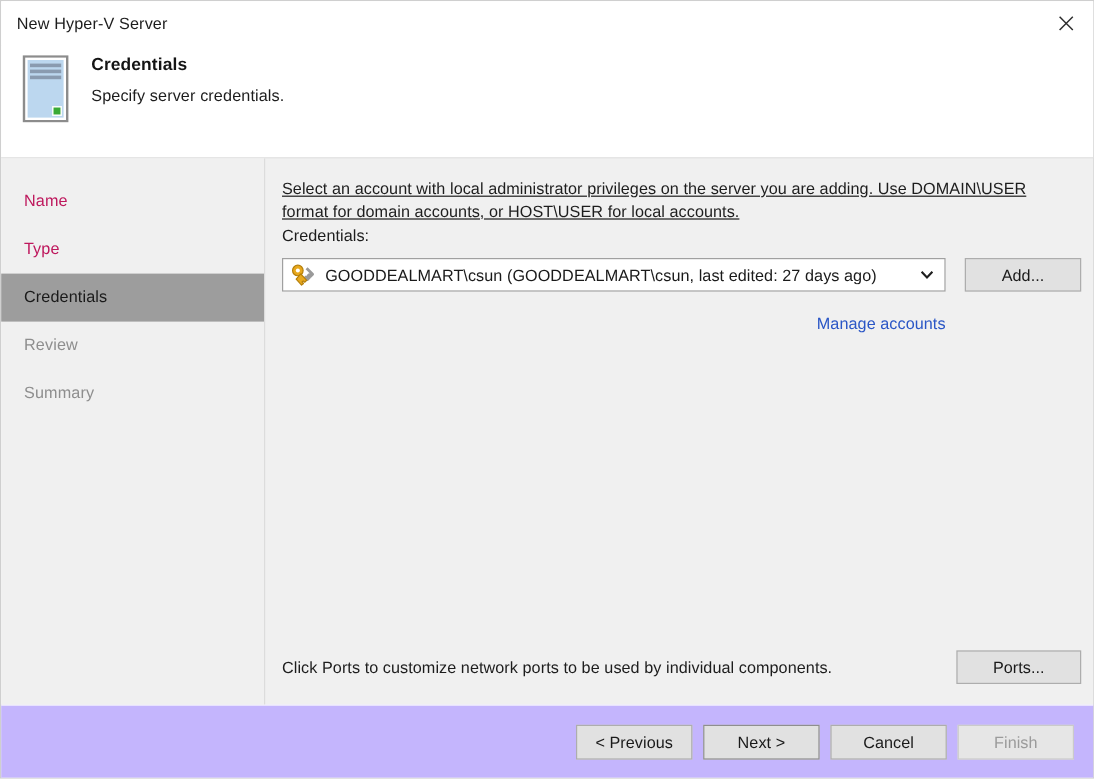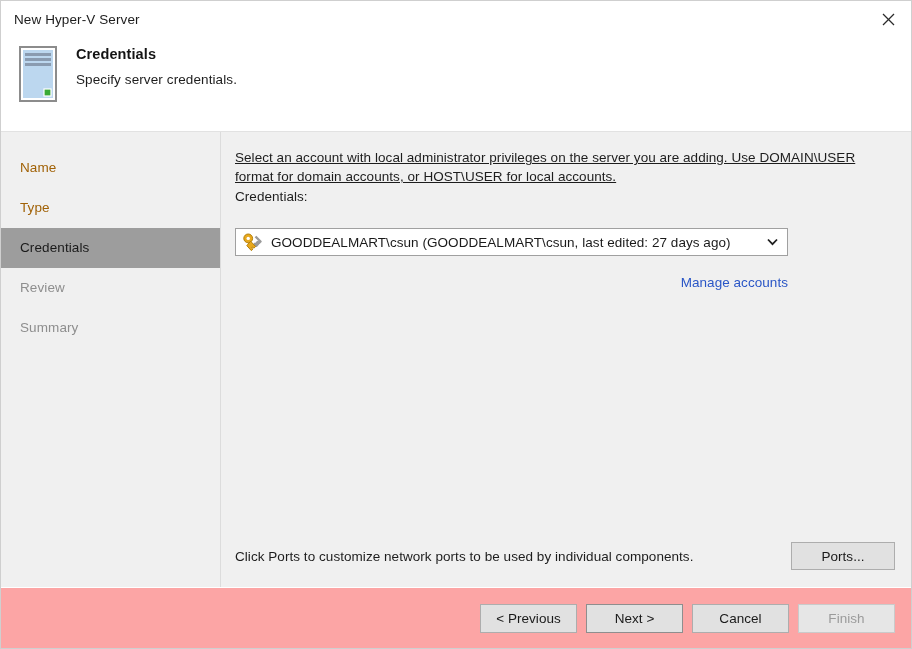--- a/index.html
+++ b/index.html
@@ -104,21 +104,21 @@
     background: #f0f0f0;
     border-right: 1px solid #dcdcdc;
     padding-top: 16px;
     box-sizing: border-box;
   }
   .nav-item {
     height: 40px;
     line-height: 40px;
     padding-left: 19px;
     font-size: 13.5px;
-    color: #a16207;
+    color: #be185d;
     box-sizing: border-box;
     letter-spacing: 0.1px;
     cursor: default;
   }
   .nav-item.selected {
     background: #9d9d9d;
     color: #1a1a1a;
   }
   .nav-item.disabled {
     color: #8e8e8e;
@@ -143,21 +143,21 @@
   }
   .field-label {
     font-size: 13.5px;
     color: #1d1d1d;
     margin-top: 3px;
     letter-spacing: 0.05px;
   }
   .cred-row {
     display: flex;
     align-items: flex-end;
-    margin-top: 24px;
+    margin-top: 11px;
   }
   .combo {
     width: 553px;
     height: 28px;
     background: #ffffff;
     border: 1px solid #a0a0a0;
     box-sizing: border-box;
     display: flex;
     align-items: center;
     position: relative;
@@ -235,21 +235,21 @@
     width: 104px;
     height: 28px;
     margin-left: auto;
     text-align: center;
   }
 
   
   .footer {
     flex: 0 0 61px;
     height: 61px;
-    background: #fca5a5;
+    background: #c4b5fd;
     border-top: 1px solid #ffffff;
     display: flex;
     align-items: center;
     justify-content: flex-end;
     padding-right: 16px;
     box-sizing: border-box;
   }
   .btn-nav {
     width: 97px;
     height: 29px;
@@ -312,20 +312,21 @@
               <path d="M8.6 9.2 L13.6 14.6 L11.9 16.2 L10.7 15 L9.7 16 L10.9 17.2 L9.3 18.6 L4.8 13.6 Z" fill="#e8a81c" stroke="#b57f0a" stroke-width="1" stroke-linejoin="round"></path>
             </svg>
           </div>
           <div class="combo-text">GOODDEALMART\csun (GOODDEALMART\csun, last edited: 27 days ago)</div>
           <div class="combo-arrow">
             <svg width="11" height="8" viewBox="0 0 11 8" aria-hidden="true">
               <path d="M1 1.5 L5.5 6.2 L10 1.5" fill="none" stroke="#1f1f1f" stroke-width="1.8"></path>
             </svg>
           </div>
         </div>
+        <button class="btn btn-add">Add...</button>
       </div>
 
       <div class="manage-row">
         <span class="link">Manage accounts</span>
       </div>
 
       <div class="spacer"></div>
 
       <div class="ports-row">
         <span class="ports-text">Click Ports to customize network ports to be used by individual components.</span>

